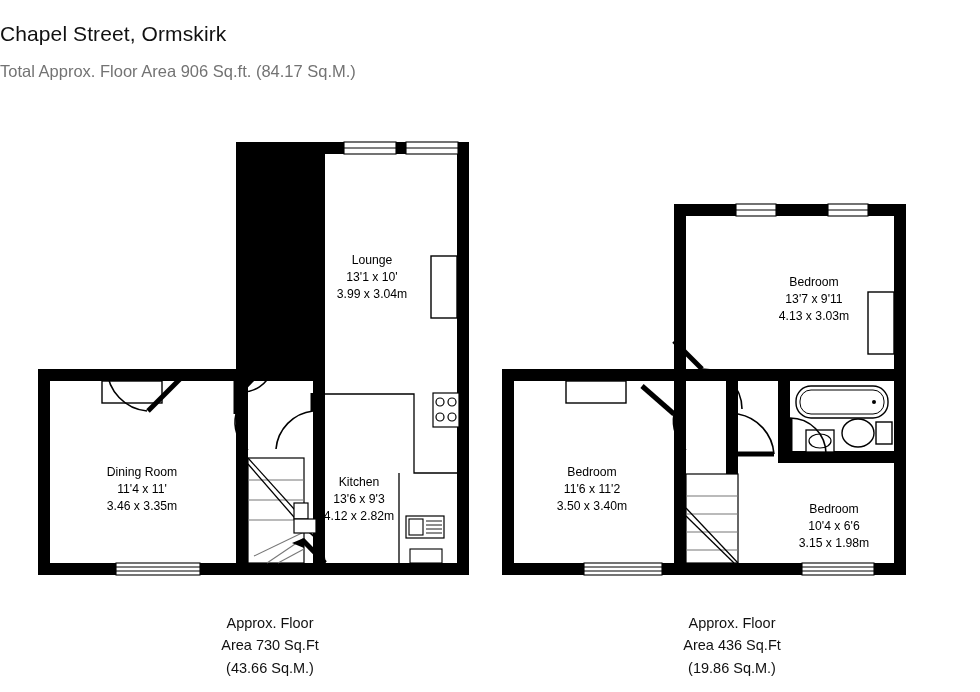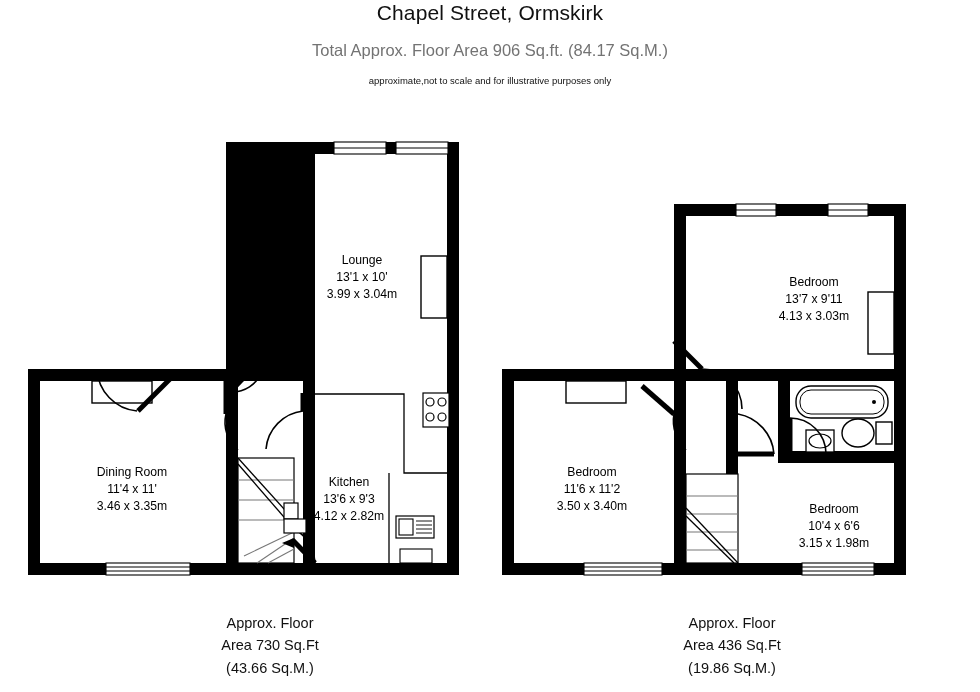--- a/index.html
+++ b/index.html
@@ -14,22 +14,22 @@
     color: #000000;
     overflow: hidden;
     position: relative;
   }
   #page {
     position: relative;
     width: 980px;
     height: 692px;
   }
   .header {
-    text-align: center;
-    padding-top: 0;
+    text-align: left;
+    padding-top: 21px;
   }
   .title {
     font-size: 21px;
     letter-spacing: 0.1px;
     line-height: 1.2;
     color: #111;
   }
   .subtitle {
     font-size: 16.5px;
     margin-top: 16px;
@@ -45,21 +45,21 @@
     position: absolute;
     top: 128px;
     left: 0;
     width: 980px;
     height: 470px;
   }
   .plan {
     position: absolute;
     top: 0;
   }
-  .plan-left { left: 4px; text-decoration: underline; }
+  .plan-left { left: 14px; text-decoration: underline; }
   .plan-right { left: 478px; }
   .footers {
     position: absolute;
     top: 612px;
     left: 0;
     width: 980px;
     height: 80px;
   }
   .footer {
     position: absolute;
@@ -82,21 +82,20 @@
 </style>
 </head>
 <body>
 
 <div id="page">
 
   <div class="header">
     <div class="title">Chapel Street, Ormskirk</div>
     <div class="subtitle">Total Approx. Floor Area 906 Sq.ft. (84.17 Sq.M.)</div>
     <div class="disclaimer">
-      <div>approximate,not to scale and for illustrative purposes only</div>
     </div>
   </div>
 
   <div class="plans">
 
     <div class="plan plan-left">
       <svg width="460" height="460" viewBox="0 0 460 460">
 
         <g>
 

